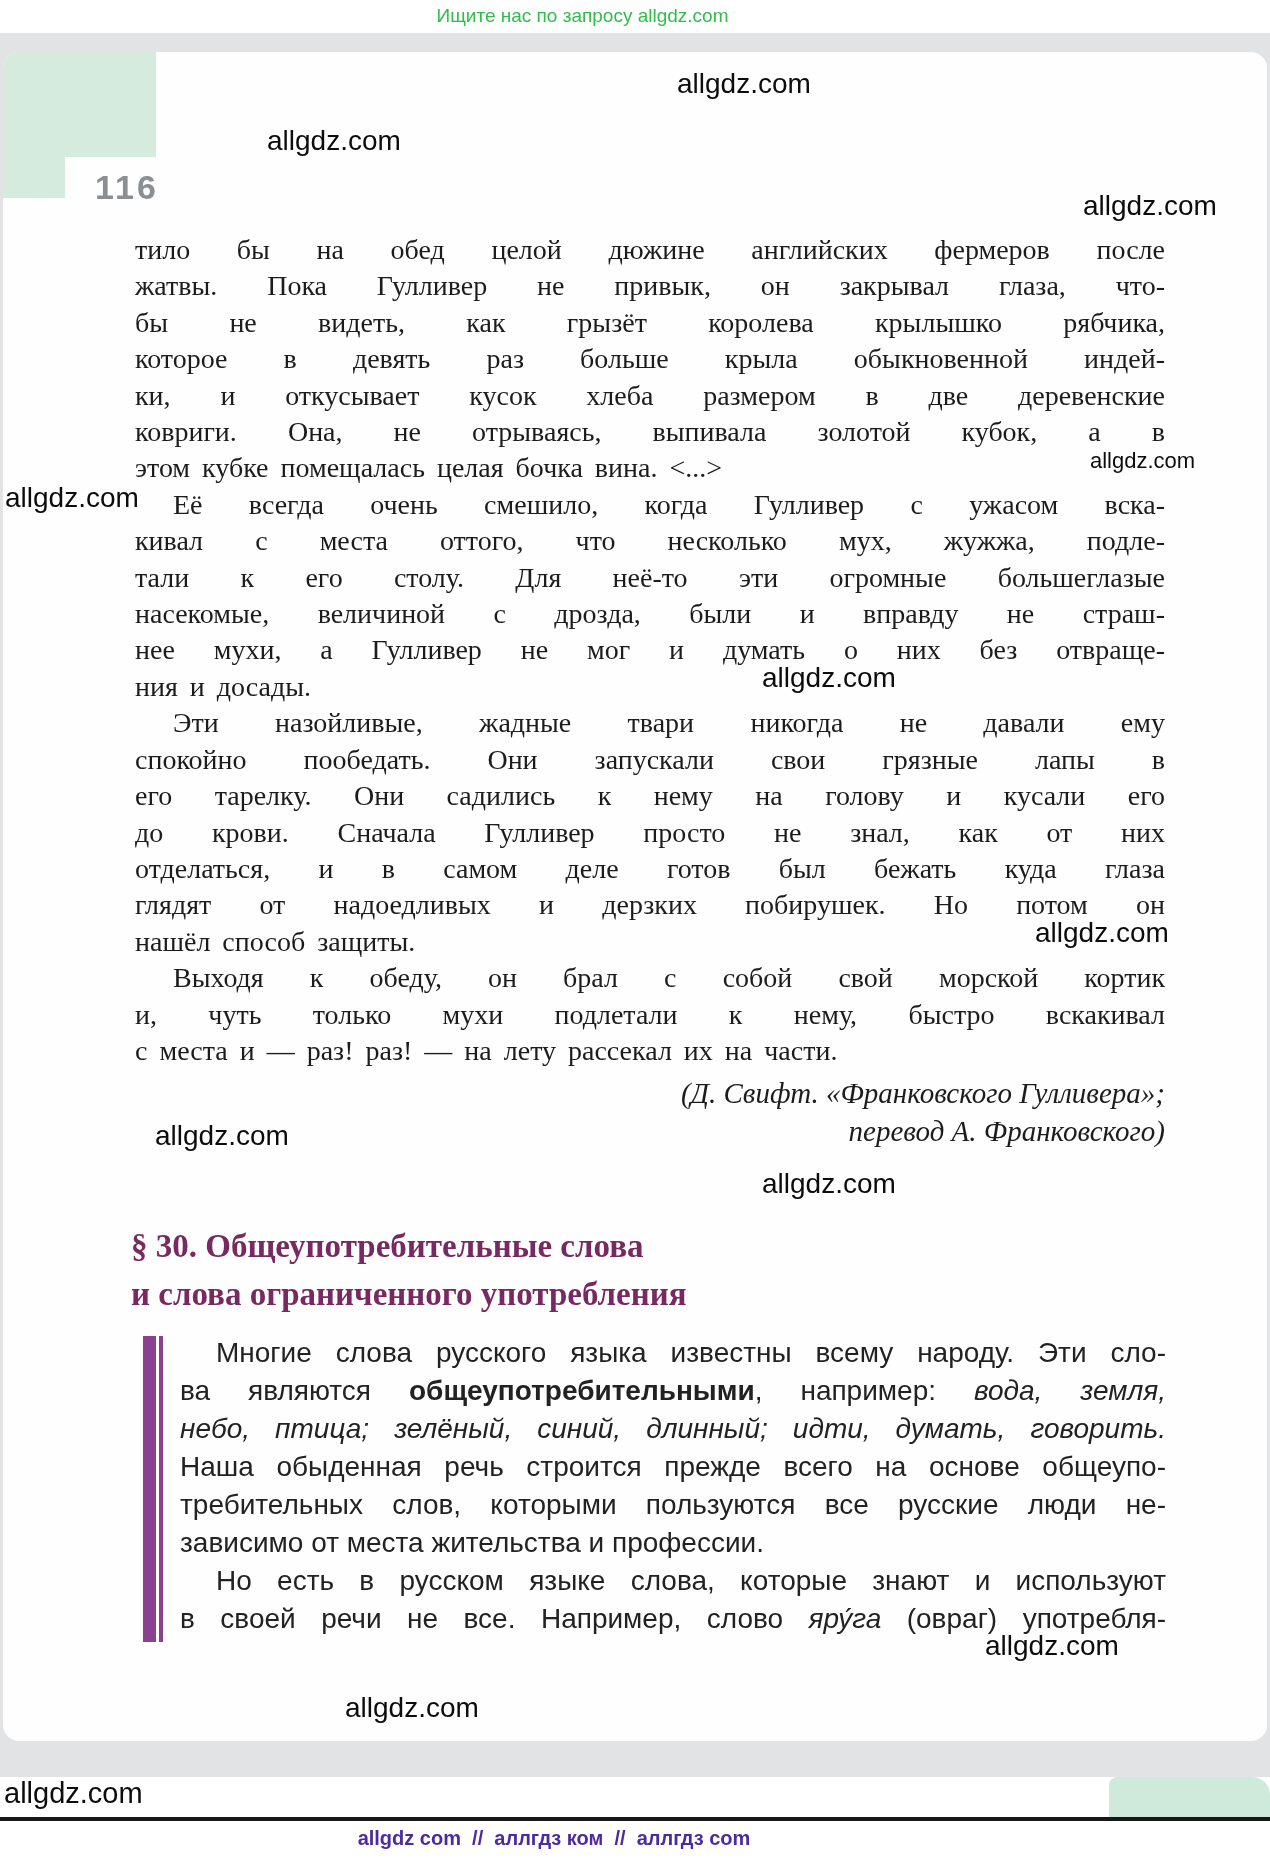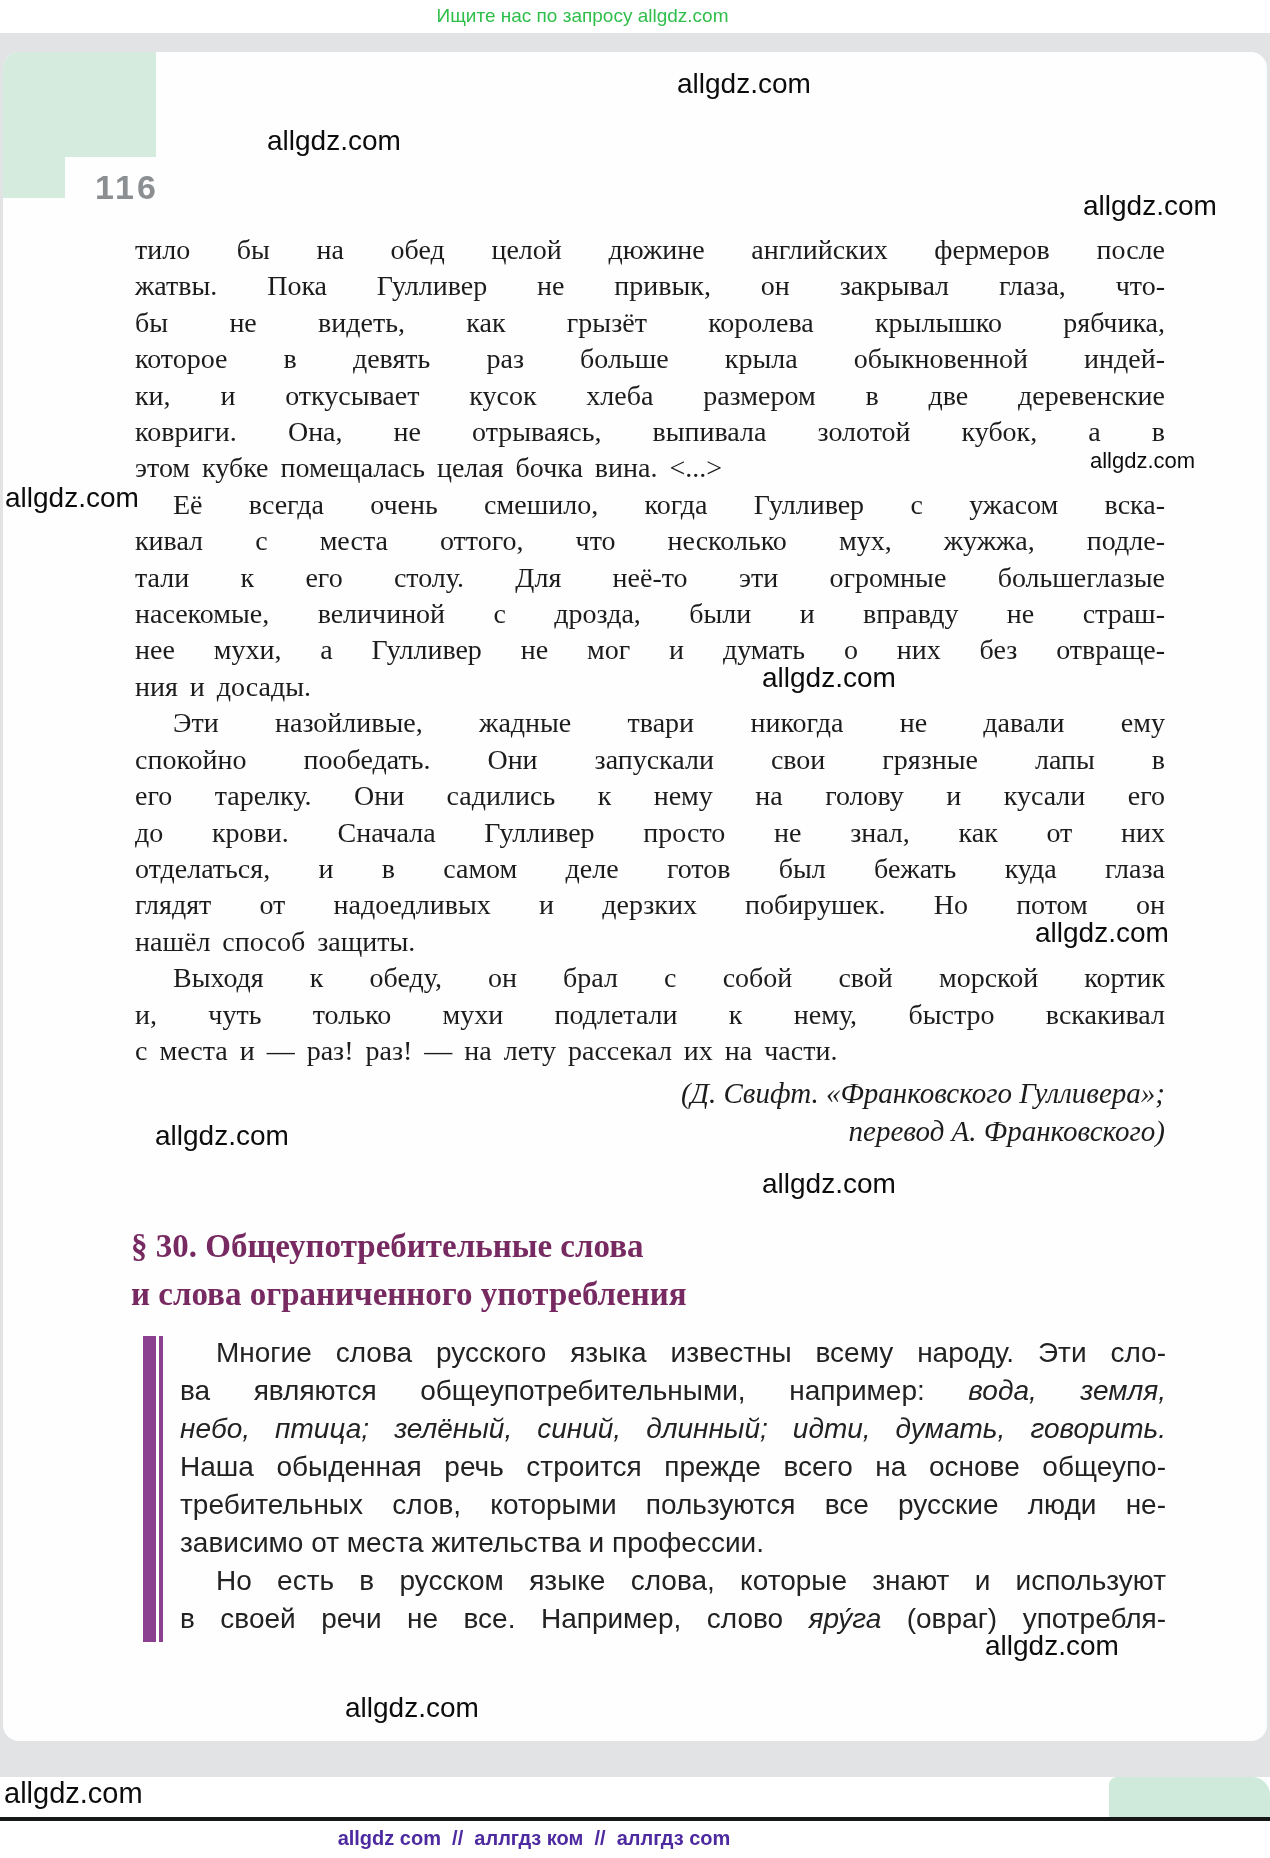--- a/index.html
+++ b/index.html
@@ -42,35 +42,35 @@
                  font-family:"Liberation Serif",serif;font-weight:bold;font-size:33px;
                  line-height:48px;color:#772a61;}
 
   
   .rule-bar{position:absolute;left:140px;top:1284px;width:13px;height:306px;background:#8c4190;}
   .rule-bar-thin{position:absolute;left:156px;top:1284px;width:4px;height:306px;background:#8c4190;}
   .rule-text{position:absolute;left:177px;top:1282px;width:986px;
              font-family:"Liberation Sans",sans-serif;font-size:28px;line-height:38px;color:#222;}
   .rule-text .line{text-align:justify;}
   .rule-text .line.indent{padding-left:36px;}
-  .rule-text .b{font-weight:normal;}
+  .rule-text .b{font-weight:bold;}
   .rule-text .i{font-style:italic;}
 
   
   .wm{position:absolute;color:#0c0c0c;font-family:"Liberation Sans",sans-serif;
       white-space:nowrap;z-index:6;}
 
   
   .bottom-strip{position:absolute;left:0;top:1777px;width:1270px;height:81px;background:#ffffff;z-index:3;}
   .green-block{position:absolute;left:1109px;top:0;width:161px;height:40px;background:#cfeadb;
                border-radius:8px 18px 0 0;}
   .black-line{position:absolute;left:0;top:40px;width:1270px;height:4px;background:#151817;}
   .footer-text{position:absolute;left:0;top:50px;width:1068px;text-align:center;
                font-size:20px;font-weight:600;color:#4d2a9f;white-space:pre;
-               font-family:"Liberation Sans",sans-serif;}
+               font-family:"Liberation Sans",sans-serif;padding-left:20px;}
   .wm-bottom{left:4px;top:0;font-size:29px;}
 </style>
 </head>
 <body>
 
 <div id="canvas">
 
   <div class="top-banner">
     <span>Ищите нас по запросу allgdz.com</span>
   </div>

